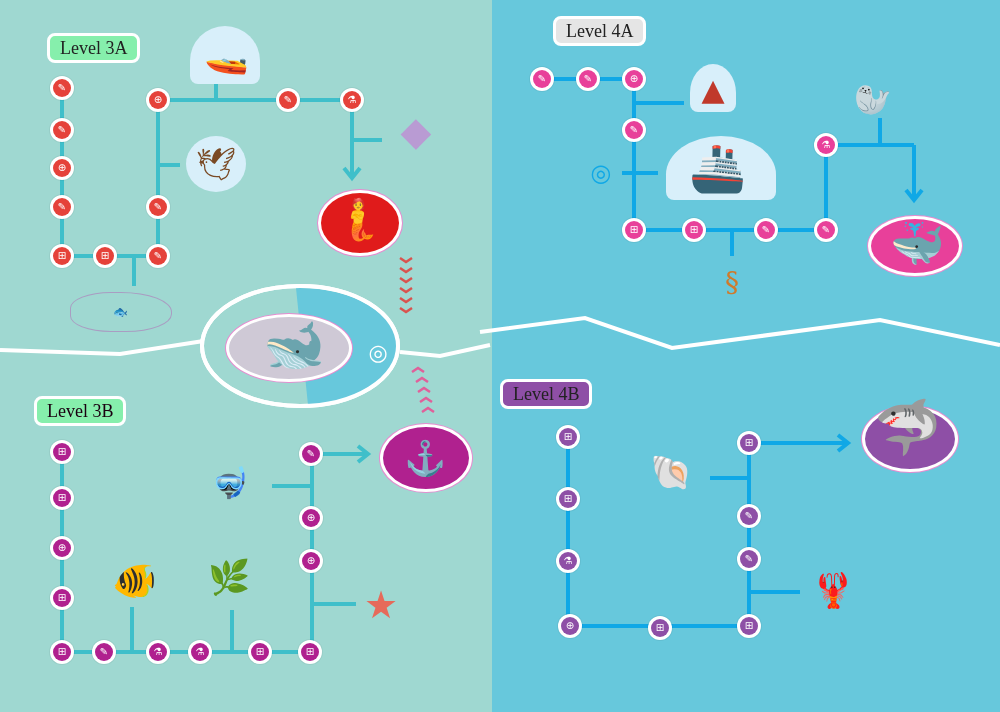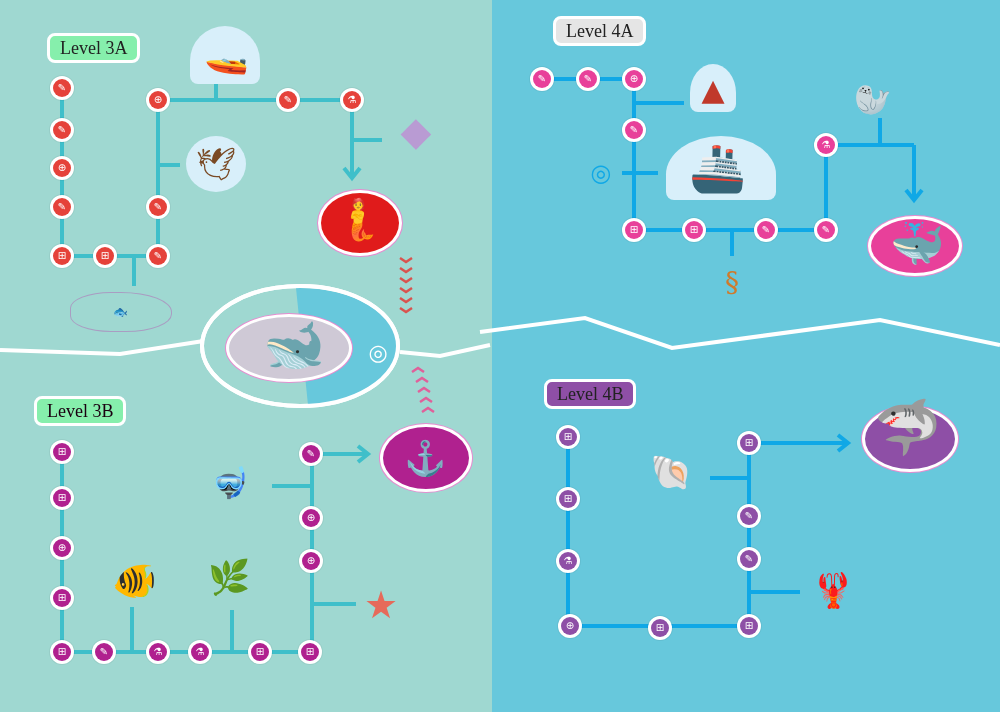--- a/index.html
+++ b/index.html
@@ -92,21 +92,21 @@
   </g>
 
   <ellipse cx="300" cy="346" rx="98" ry="60" fill="#9fd8d1" stroke="#fff" stroke-width="4"></ellipse>
   <path d="M296,288 A98,60 0 0,1 398,346 A98,60 0 0,1 308,405 Z" fill="#67c8dc"></path>
   <ellipse cx="300" cy="346" rx="98" ry="60" fill="none" stroke="#fff" stroke-width="4"></ellipse>
 </svg>
 
 <div class="level-label" style="left:47px;top:33px;background:#86efac;">Level 3A</div>
 <div class="level-label" style="left:34px;top:396px;background:#86efac;color:#1a0010;">Level 3B</div>
 <div class="level-label" style="left:553px;top:16px;background:#e5e5e5;">Level 4A</div>
-<div class="level-label" style="left:544px;top:379px;background:#8e4fa6;">Level 4B</div>
+<div class="level-label" style="left:500px;top:379px;background:#8e4fa6;">Level 4B</div>
 
 <div class="node" style="left:62px;top:88px;">
     <div class="inner" style="background:#e5423a;">✎</div>
   </div>
 <div class="node" style="left:62px;top:130px;">
     <div class="inner" style="background:#e5423a;">✎</div>
   </div>
 <div class="node" style="left:62px;top:168px;">
     <div class="inner" style="background:#e5423a;">⊕</div>
   </div>

